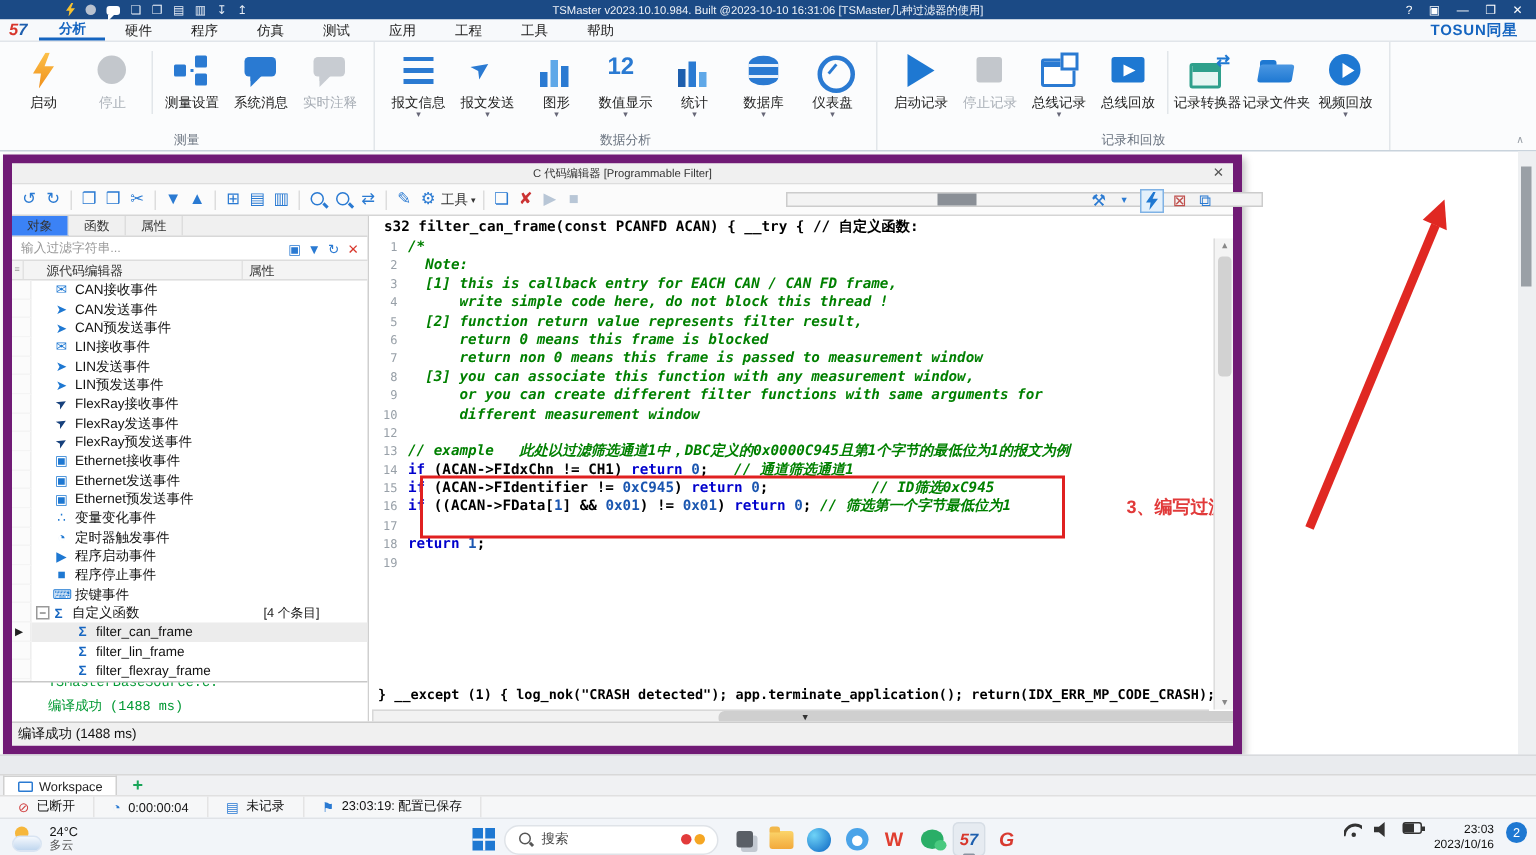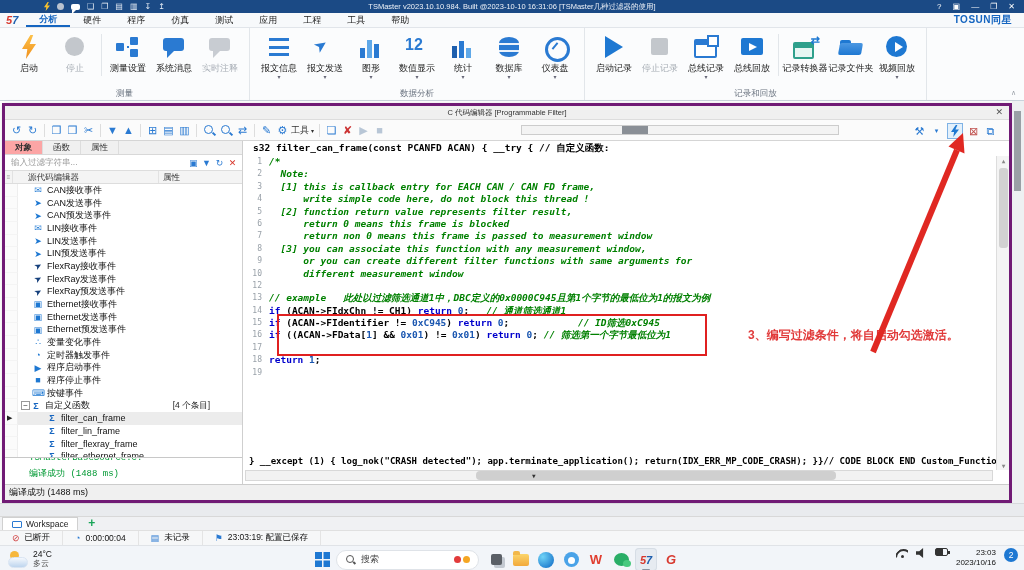--- a/index.html
+++ b/index.html
@@ -55,41 +55,41 @@
 .ri-bus-replay::before{content:"";position:absolute;left:4px;top:4px;width:22px;height:17px;background:#1e78d2;border-radius:2px}
 .ri-bus-replay::after{content:"";position:absolute;left:12px;top:9px;border-left:8px solid #fff;border-top:4px solid transparent;border-bottom:4px solid transparent}
 .ri-converter::before{content:"";position:absolute;left:3px;top:8px;width:17px;height:13px;border:2px solid #2fa08c;border-radius:2px;background:linear-gradient(#2fa08c 0 4px,#e7f6f3 4px)}
 .ri-converter::after{content:"⇄";position:absolute;right:0;top:0;font-size:11px;color:#1e78d2;font-weight:bold}
 .ri-folder::before{content:"";position:absolute;left:4px;top:6px;width:11px;height:5px;background:#1e78d2;border-radius:2px 2px 0 0}
 .ri-folder::after{content:"";position:absolute;left:3px;top:9px;width:23px;height:12px;background:linear-gradient(#4b97e2,#1e78d2);border-radius:2px;transform:skewX(-10deg)}
 .ri-video-replay::before{content:"";position:absolute;left:4px;top:2px;width:21px;height:21px;border-radius:50%;background:#1e78d2}
 .ri-video-replay::after{content:"";position:absolute;left:13px;top:8px;border-left:8px solid #fff;border-top:5px solid transparent;border-bottom:5px solid transparent}
 #ribbon-collapse{position:absolute;right:8px;bottom:3px;font-size:7px;color:#9aa0a8}
 
-#editorwin{position:absolute;left:2px;top:103px;width:1010px;height:400px;background:#fff;border:3px solid #701a75;box-shadow:2px 2px 5px rgba(0,0,0,.25)}
+#editorwin{position:absolute;left:2px;top:103px;width:826px;height:400px;background:#fff;border:6px solid #701a75;box-shadow:2px 2px 5px rgba(0,0,0,.25)}
 #ew-title{height:14px;background:#f0f0f0;border-bottom:1px solid #ddd;text-align:center;font-size:7.5px;line-height:13px;color:#333;position:relative}
 #ew-close{position:absolute;right:6px;top:0;font-size:9px;color:#555}
 #ew-toolbar{height:21px;border-bottom:1px solid #d5d5d5;background:#fbfbfb;display:flex;align-items:center;padding-left:5px;gap:3px;position:relative}
 .ti{font-size:11px;color:#2a7ad2;min-width:13px;text-align:center;line-height:18px}
 .ti.dis{color:#b8c6d6}.ti.red{color:#cc3333}
 .tsep{width:1px;height:13px;background:#ddd;margin:0 2px}
 .t-search{position:relative;width:14px;height:14px}
 .t-search::before{content:"";position:absolute;left:2px;top:2px;width:7px;height:7px;border:1.5px solid #2a7ad2;border-radius:50%}
 .t-search::after{content:"";position:absolute;left:10px;top:10px;width:4px;height:2px;background:#2a7ad2;transform:rotate(45deg)}
 .t-tools{display:flex;align-items:center;font-size:9px;color:#333;gap:2px}
 #top-hsb{position:absolute;left:516px;top:5px;width:318px;height:10px;background:#f3f3f3;border:1px solid #ccc}
 #top-hsb .thumb{position:absolute;left:100px;top:0;width:26px;height:8px;background:#8a8f96}
 #ew-tb-right{position:absolute;right:12px;top:2px;display:flex;align-items:center;gap:4px}
 .lightning-btn{width:16px;height:16px;border:1px solid #7fb2e5;background:#e3f0fb;display:flex;align-items:center;justify-content:center}
 .clip-lightning{width:8px;height:12px;background:#1e78d2;clip-path:polygon(60% 0,0 58%,38% 58%,28% 100%,100% 38%,55% 38%,80% 0)}
 
 #leftpanel{position:absolute;left:0;top:35px;width:238px;bottom:16px;border-right:1px solid #cfcfcf;display:flex;flex-direction:column;background:#fff}
 #lp-tabs{height:14px;display:flex;background:#f0f0f0;border-bottom:1px solid #d8d8d8;flex:none}
 .lp-tab{padding:0 10px;font-size:8.5px;line-height:13px;border-right:1px solid #ddd;color:#333}
-.lp-tab.active{background:#fca5a5;font-weight:bold}
+.lp-tab.active{background:#3b82f6;font-weight:normal}
 #lp-filter{height:16px;display:flex;align-items:center;border-bottom:1px solid:#ddd;border-bottom:1px solid #ddd;padding:0 3px;flex:none}
 #lp-filter .ph{flex:1;color:#999;font-size:8.5px;padding-left:3px}
 .fic{width:13px;text-align:center;font-size:9px;color:#2a7ad2}
 #lp-cols{height:13px;background:#f4f4f4;border-bottom:1px solid #ddd;font-size:8.5px;display:flex;color:#333;flex:none}
 #lp-cols .c1{width:146px;padding-left:15px;line-height:12px;border-right:1px solid #e2e2e2}
 #lp-cols .c2{flex:1;padding-left:4px;line-height:12px}
 #lp-cols .grip{width:8px;border-right:1px solid #e2e2e2;font-size:6px;color:#999;line-height:12px;text-align:center}
 #lp-tree{flex:1;overflow:hidden;font-size:9px;position:relative}
 .trow{height:12.68px;display:flex;align-items:center;position:relative}
 .trow.sel{background:#ececec}

